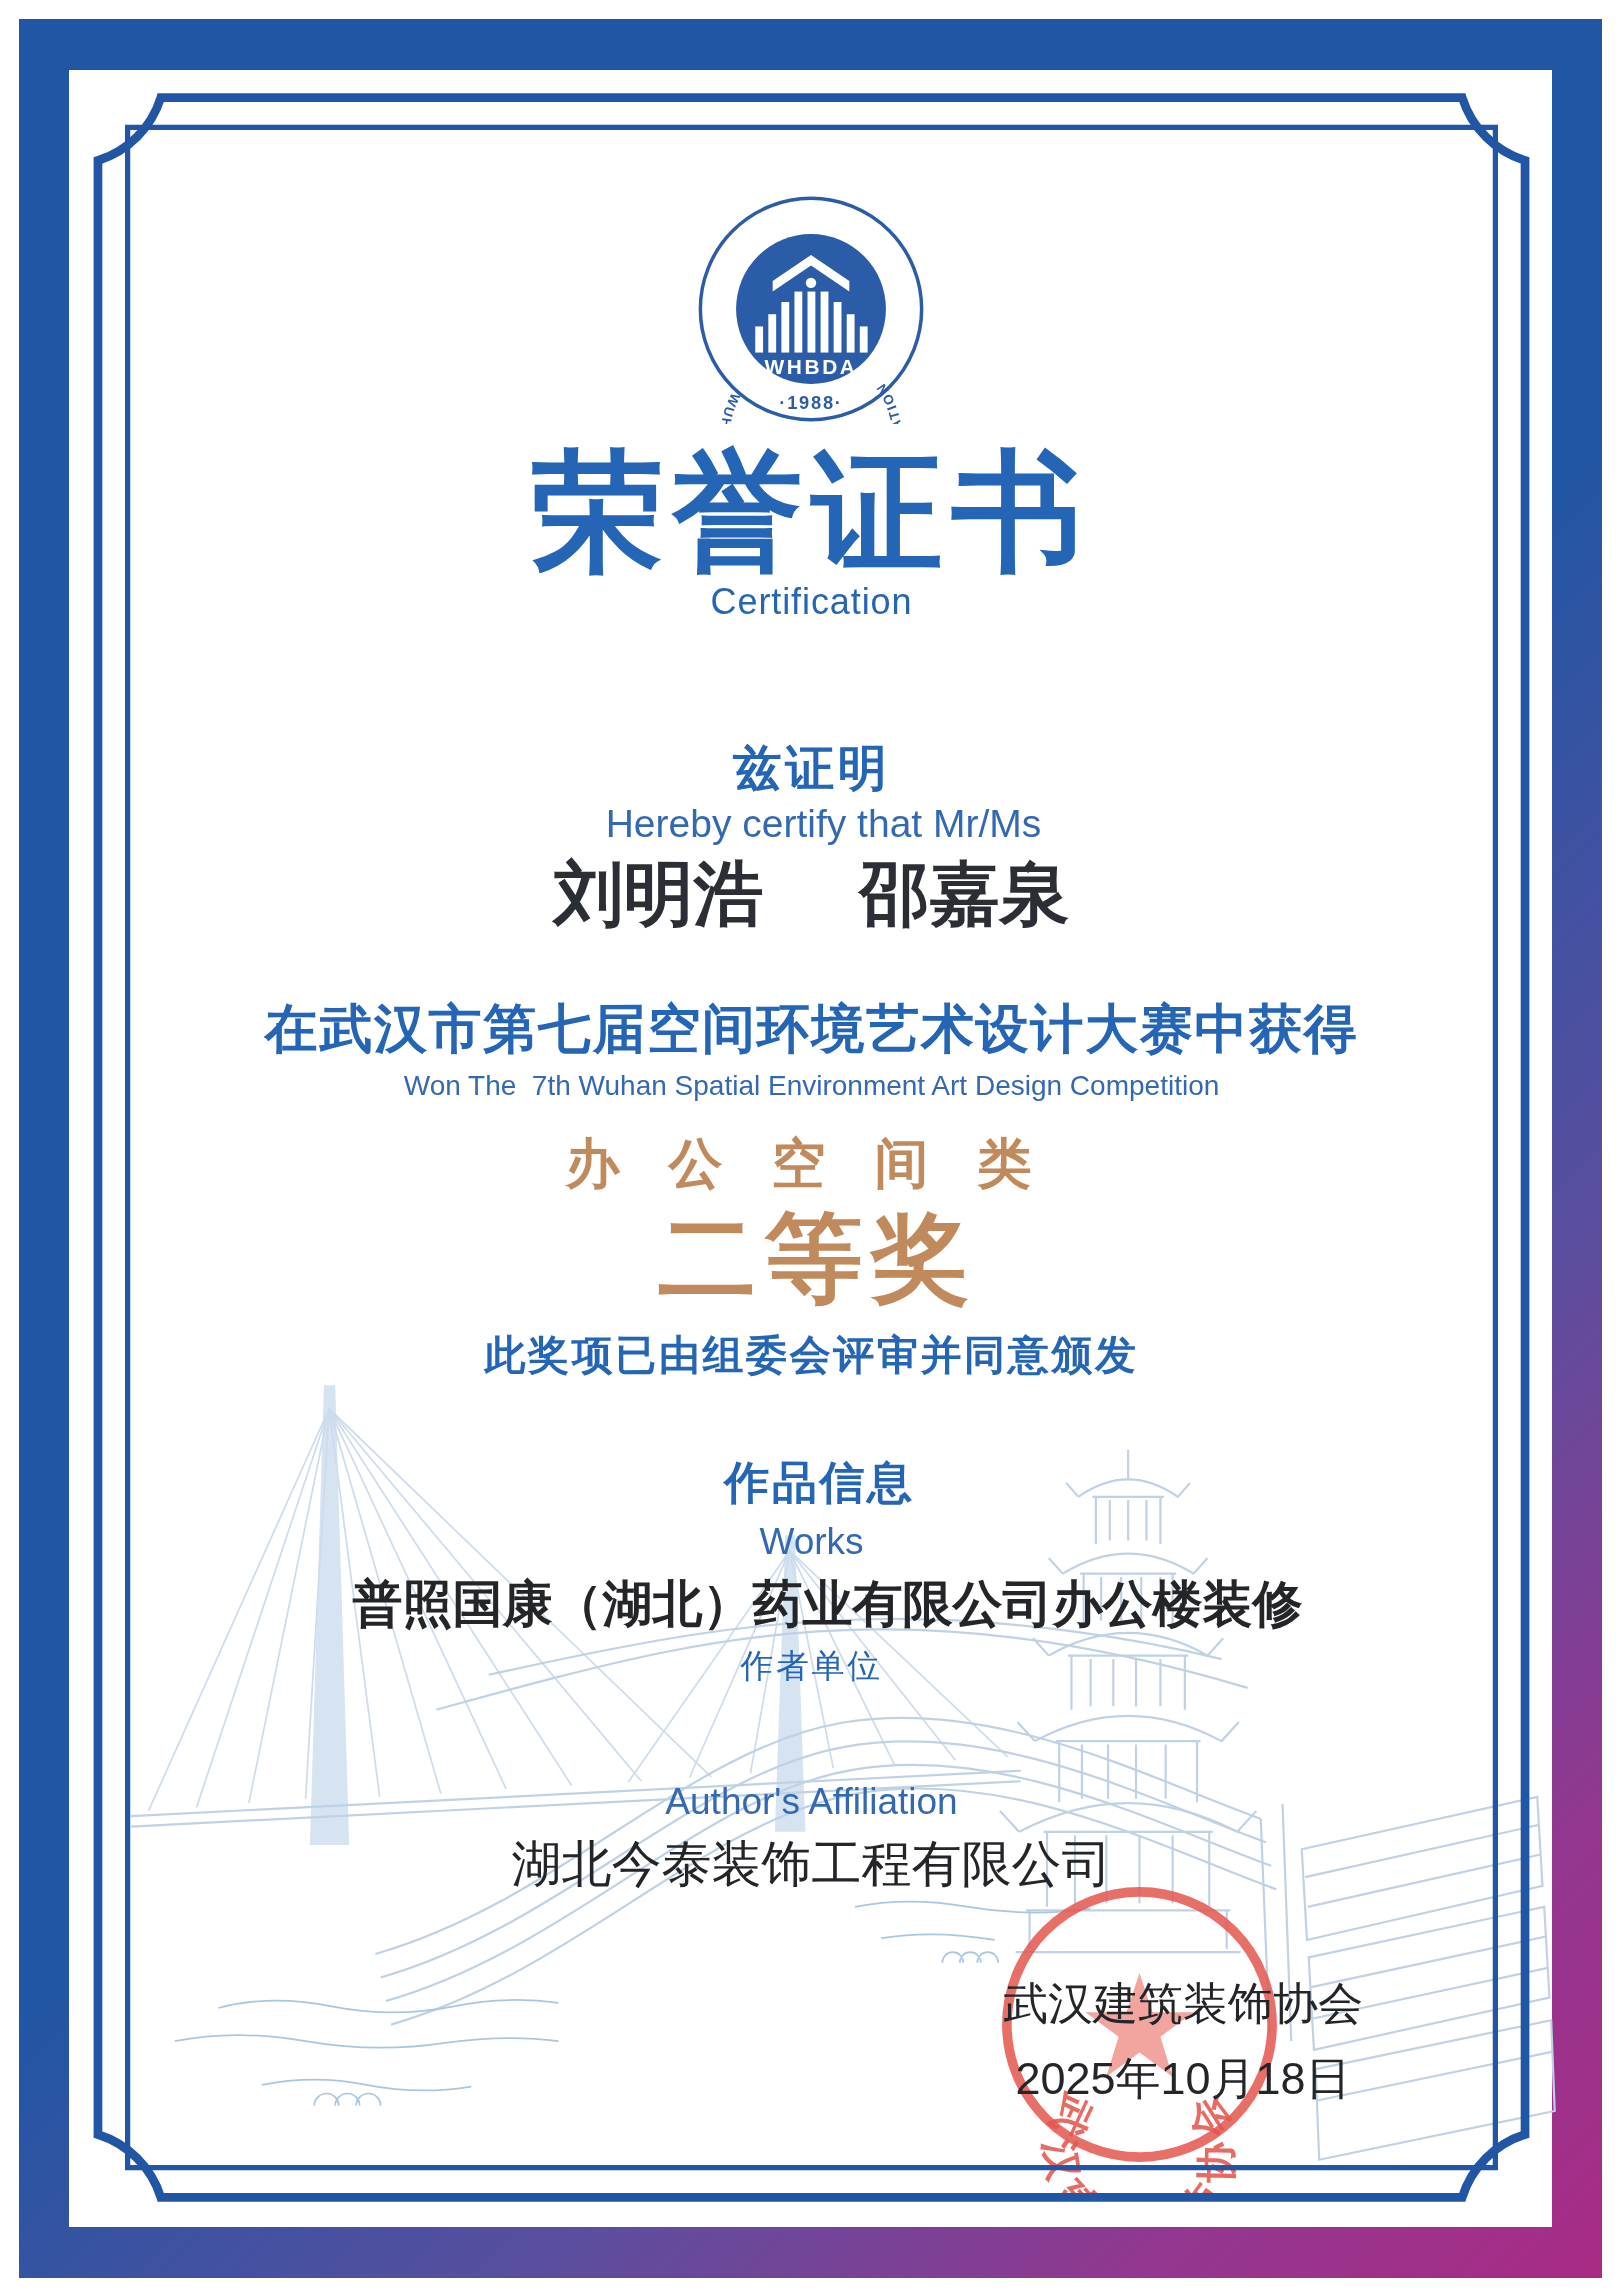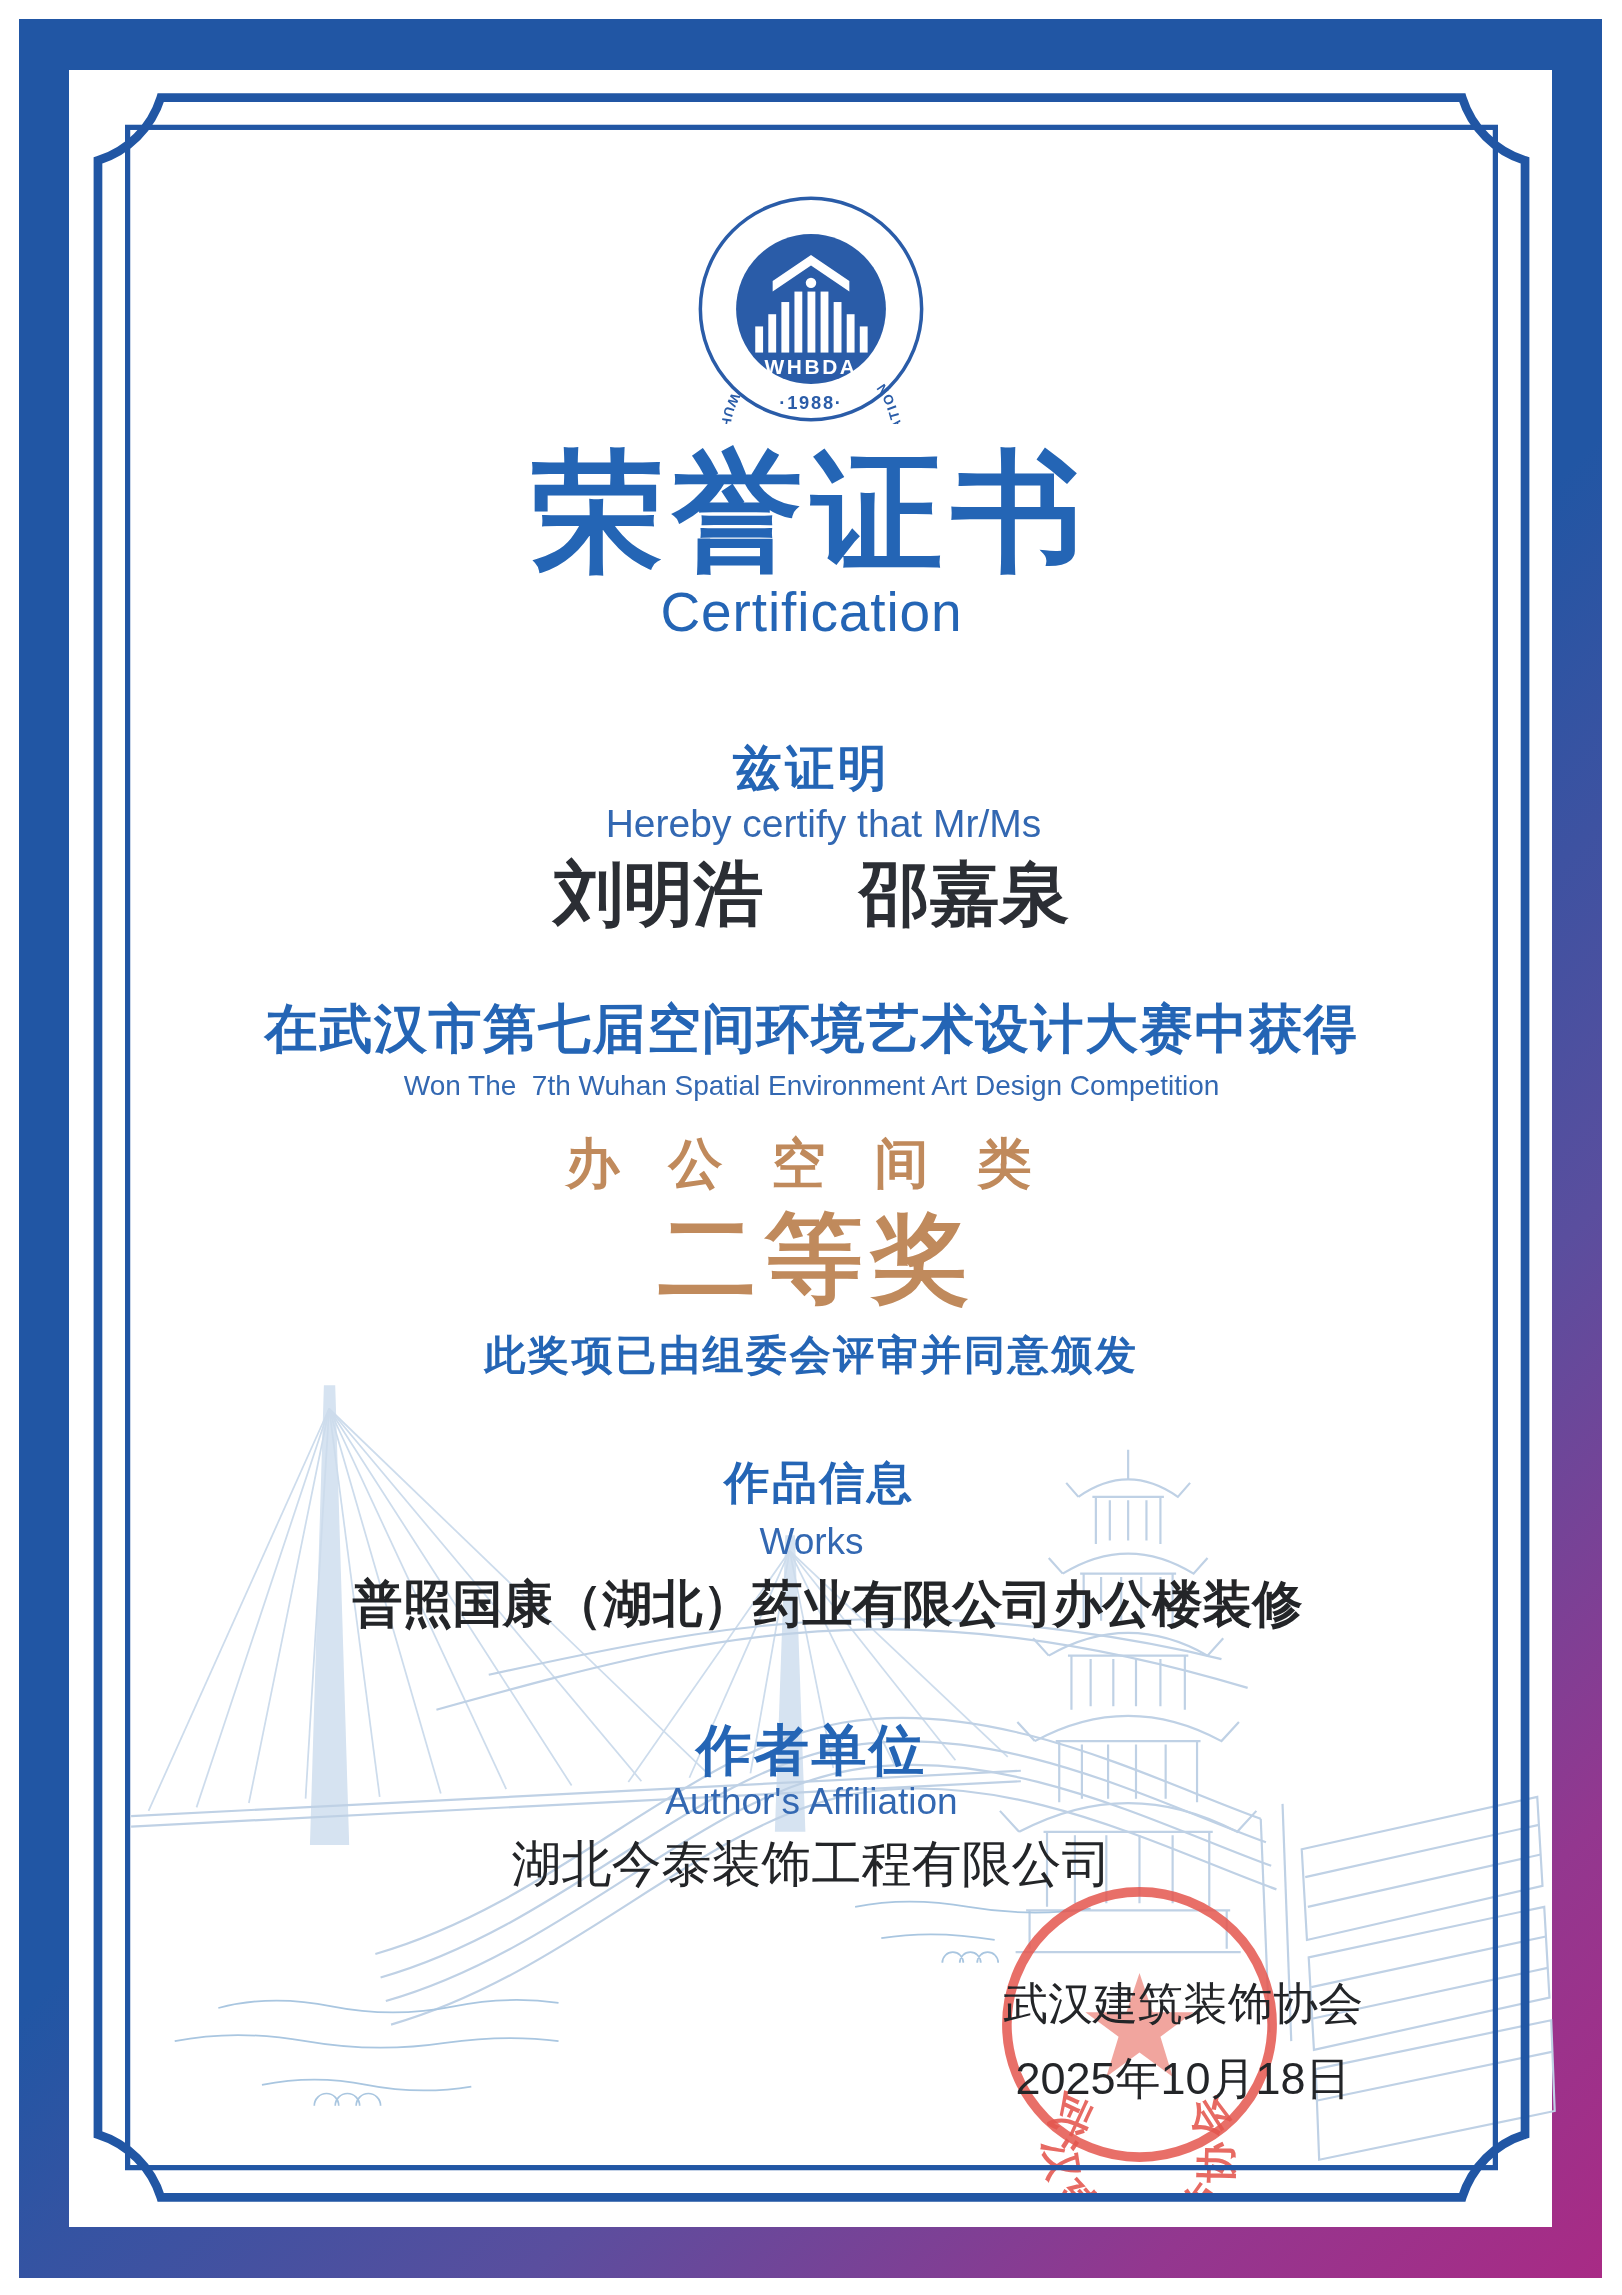--- a/index.html
+++ b/index.html
@@ -33,34 +33,34 @@
   .logo-year{font-size:21px;font-weight:700;fill:var(--logo_blue);letter-spacing:2px;}
   .logo-acronym{font-size:24px;font-weight:700;fill:#fff;letter-spacing:3px;}
   .logo-white{fill:#fff;}
   
   .stamp-ring{fill:none;stroke:var(--stamp_red);stroke-width:11;opacity:.85;}
   .stamp-star{fill:#ee8e86;opacity:.8;}
   .stamp-text{font-size:47px;font-weight:700;letter-spacing:15px;fill:var(--stamp_red);opacity:.88;}
   
   .tb{position:absolute;left:0;right:0;text-align:center;z-index:4;line-height:1.08;}
   .title-cn{top:441px;font-size:131px;font-weight:800;color:var(--title_blue);letter-spacing:8.7px;text-align:center;}
-  .title-en{top:583px;font-size:55px;font-weight:400;color:var(--title_blue);letter-spacing:0.9px;}
+  .title-en{top:583px;font-size:36px;font-weight:400;color:var(--title_blue);letter-spacing:0.9px;}
   .certify-cn{top:742px;font-size:49px;font-weight:700;color:var(--title_blue);letter-spacing:3.5px;}
   .certify-en{top:803px;font-size:39px;font-weight:400;color:var(--en_blue);padding-left:24px;}
   .names{top:857px;font-size:70px;font-weight:700;color:var(--name_black);}
   .names .n + .n{margin-left:96px;}
   .comp-cn{top:1000px;font-size:53px;font-weight:700;color:var(--title_blue);letter-spacing:1.7px;}
   .comp-en{top:1071px;font-size:28px;font-weight:400;color:var(--en_blue);white-space:pre;}
   .category{top:1134px;font-size:54px;font-weight:700;color:var(--gold);letter-spacing:49px;padding-left:23px;}
   .award{top:1206px;font-size:98px;font-weight:700;color:var(--gold);letter-spacing:8.7px;padding-left:13px;}
   .approval{top:1333px;font-size:41px;font-weight:700;color:var(--title_blue);letter-spacing:2.6px;}
   .works-cn{top:1459px;font-size:45px;font-weight:700;color:var(--title_blue);letter-spacing:2.6px;margin-left:16px;}
   .works-en{top:1522px;font-size:37px;font-weight:400;color:var(--en_blue);}
   .works-val{top:1577px;font-size:50px;font-weight:700;color:var(--body_black);padding-left:32px;}
-  .affil-cn{top:1721px;font-size:55px;font-weight:700;color:var(--title_blue);letter-spacing:2.6px;}
+  .affil-cn{top:1648px;font-size:33px;font-weight:400;color:var(--title_blue);letter-spacing:2.6px;}
   .affil-en{top:1782px;font-size:37px;font-weight:400;color:var(--en_blue);}
   .affil-val{top:1837px;font-size:50px;font-weight:400;color:var(--body_black);}
   .sign{position:absolute;left:895px;width:576px;text-align:center;z-index:4;color:var(--body_black);}
   .issuer{top:1974px;font-size:45px;}
   .date{top:2049px;font-size:45px;}
 </style>
 </head>
 <body>
 
 <div class="band"></div>

